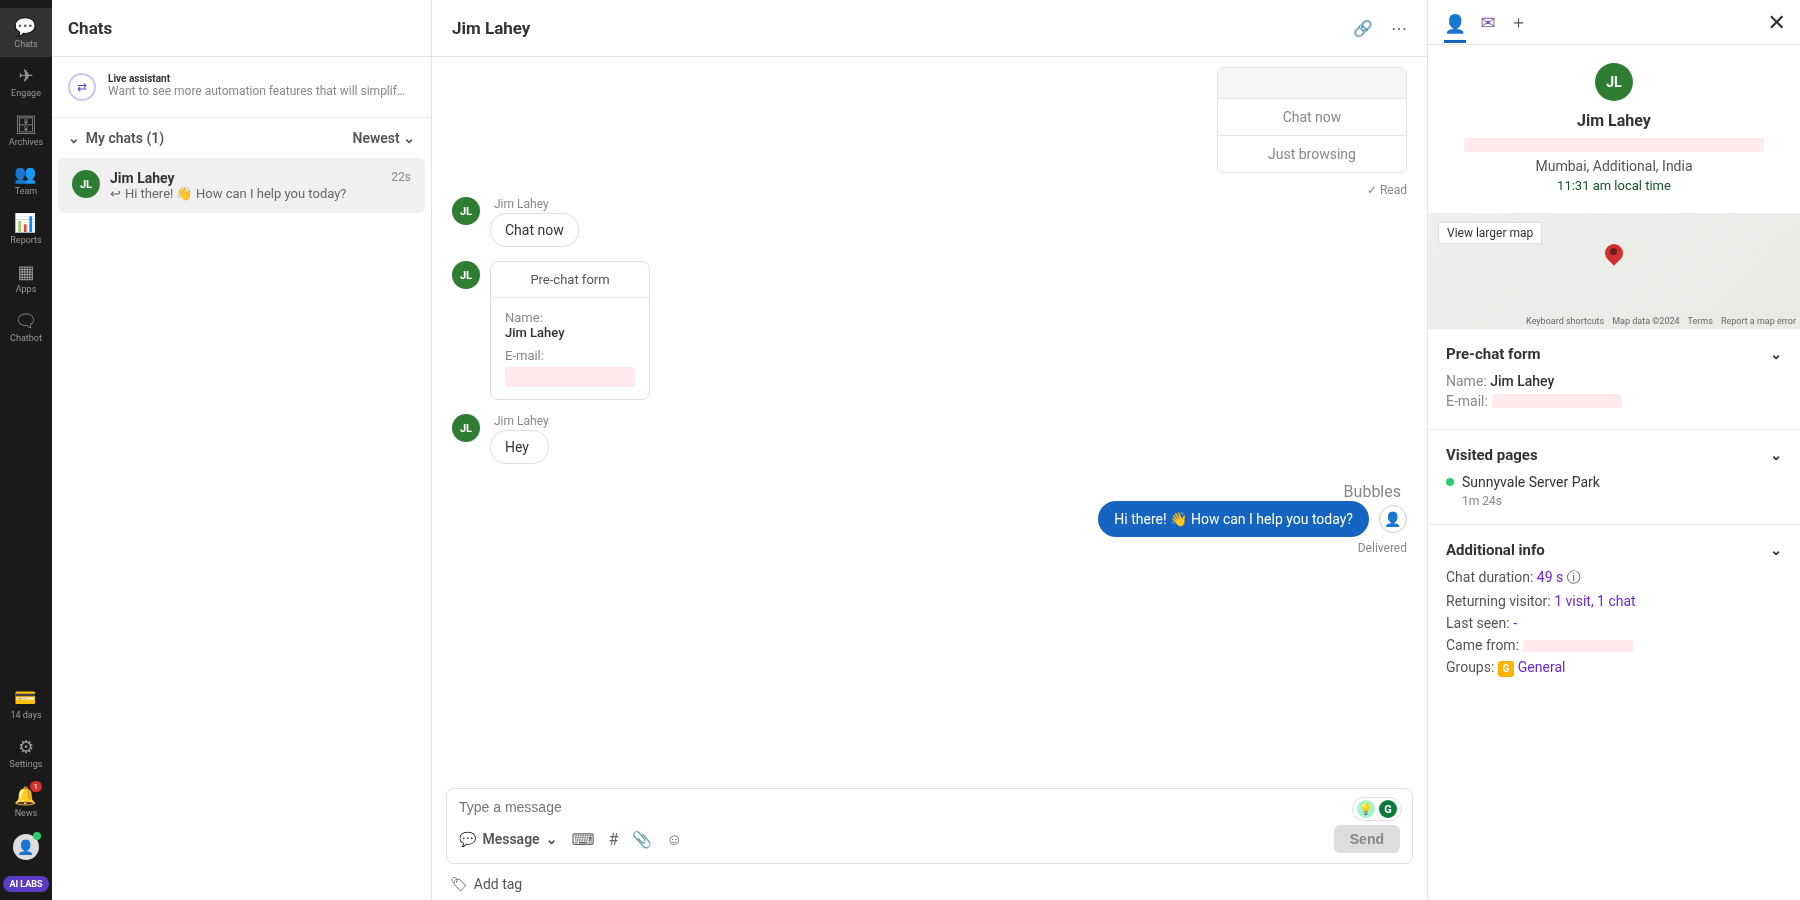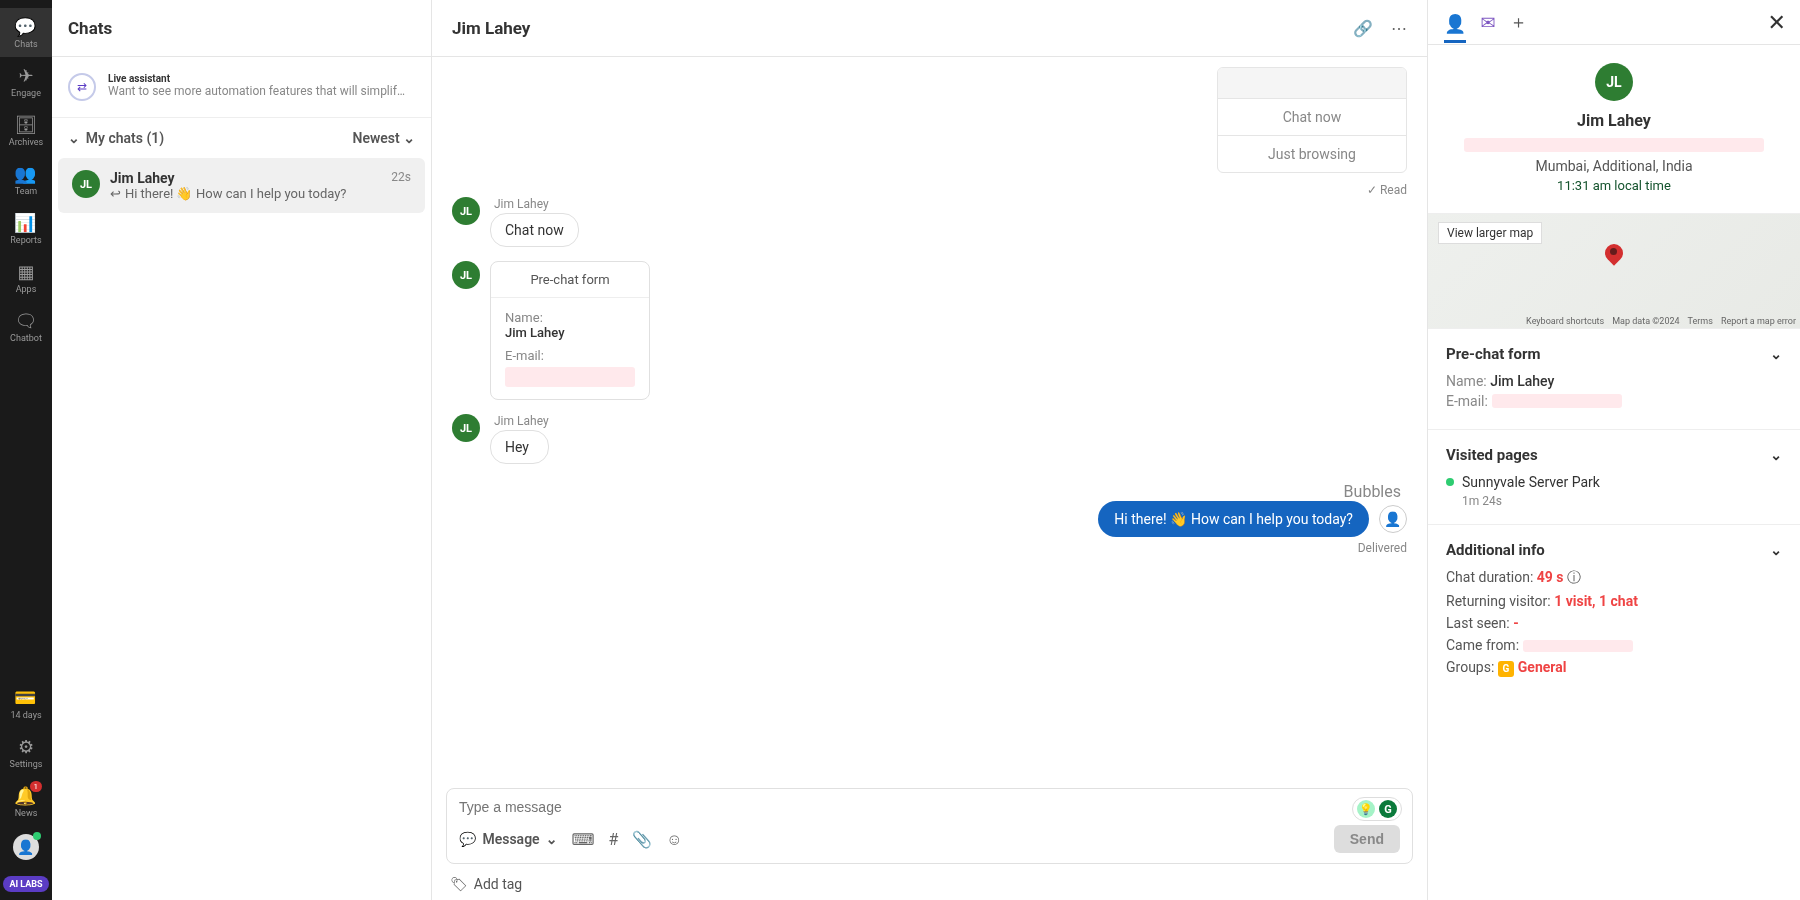--- a/index.html
+++ b/index.html
@@ -98,21 +98,21 @@
 .section { border-bottom:1px solid #eee; padding:16px 18px;}
 .section-head { display:flex; justify-content:space-between; align-items:center; font-weight:700; font-size:15px; margin-bottom:10px; cursor:pointer;}
 .kv { font-size:14px; color:#555; margin-bottom:4px;}
 .kv .k { color:#888;}
 .kv .v { color:#333; font-weight:500;}
 .visited-row { display:flex; align-items:center; gap:8px; font-size:14px;}
 .dot { width:8px;height:8px;border-radius:50%;background:#2ecc71;}
 .visited-time { font-size:12px;color:#888;margin-left:16px;margin-top:4px;}
 .info-row { font-size:14px; color:#555; margin-bottom:6px;}
 .info-row .k { color:#555;}
-.info-row .v { color:#ef4444; font-weight:700;}
+.info-row .v { color:#6d28d9; font-weight:400;}
 .group-chip { background:#ffb300;color:#fff;width:16px;height:16px;display:inline-flex;align-items:center;justify-content:center;border-radius:3px;font-size:10px;font-weight:bold;margin-right:4px;}
 .chevron { font-size:14px; }
 </style>
 </head>
 <body>
 
 <div class="app">
 
   <div class="rail">
     <div class="rail-item active">

